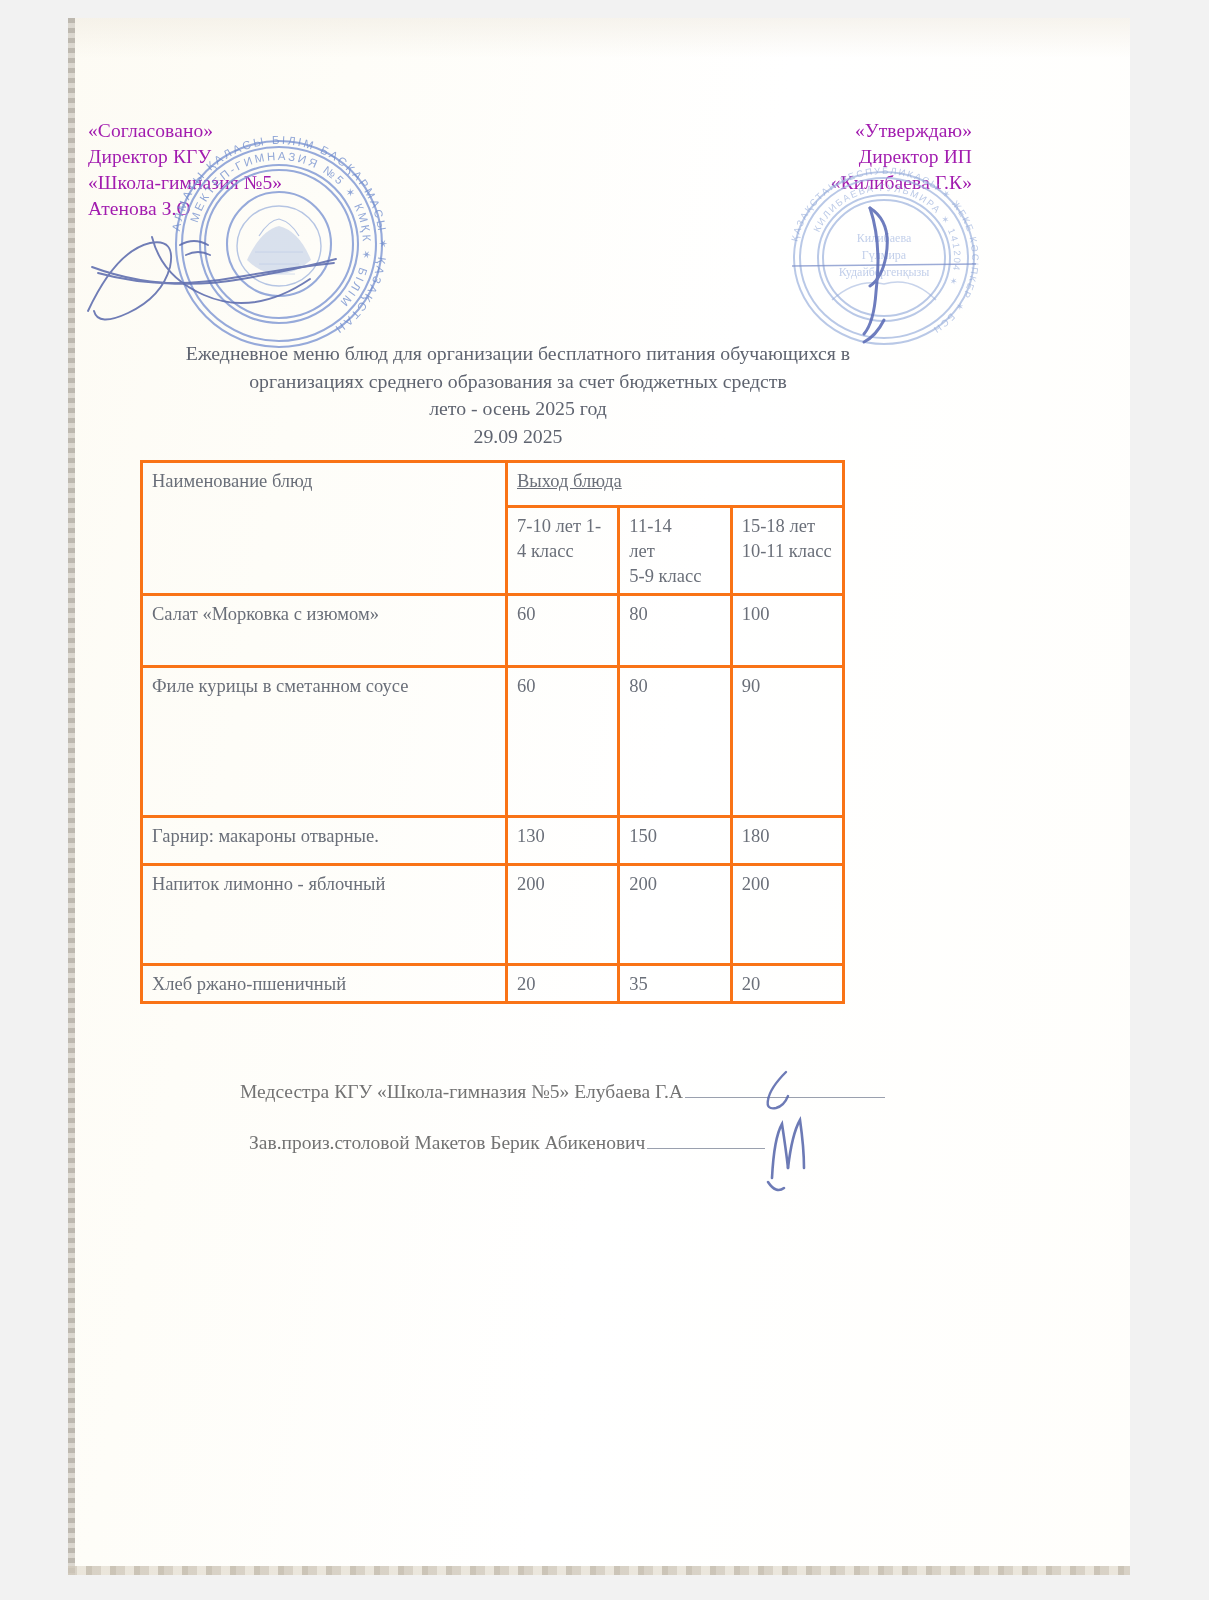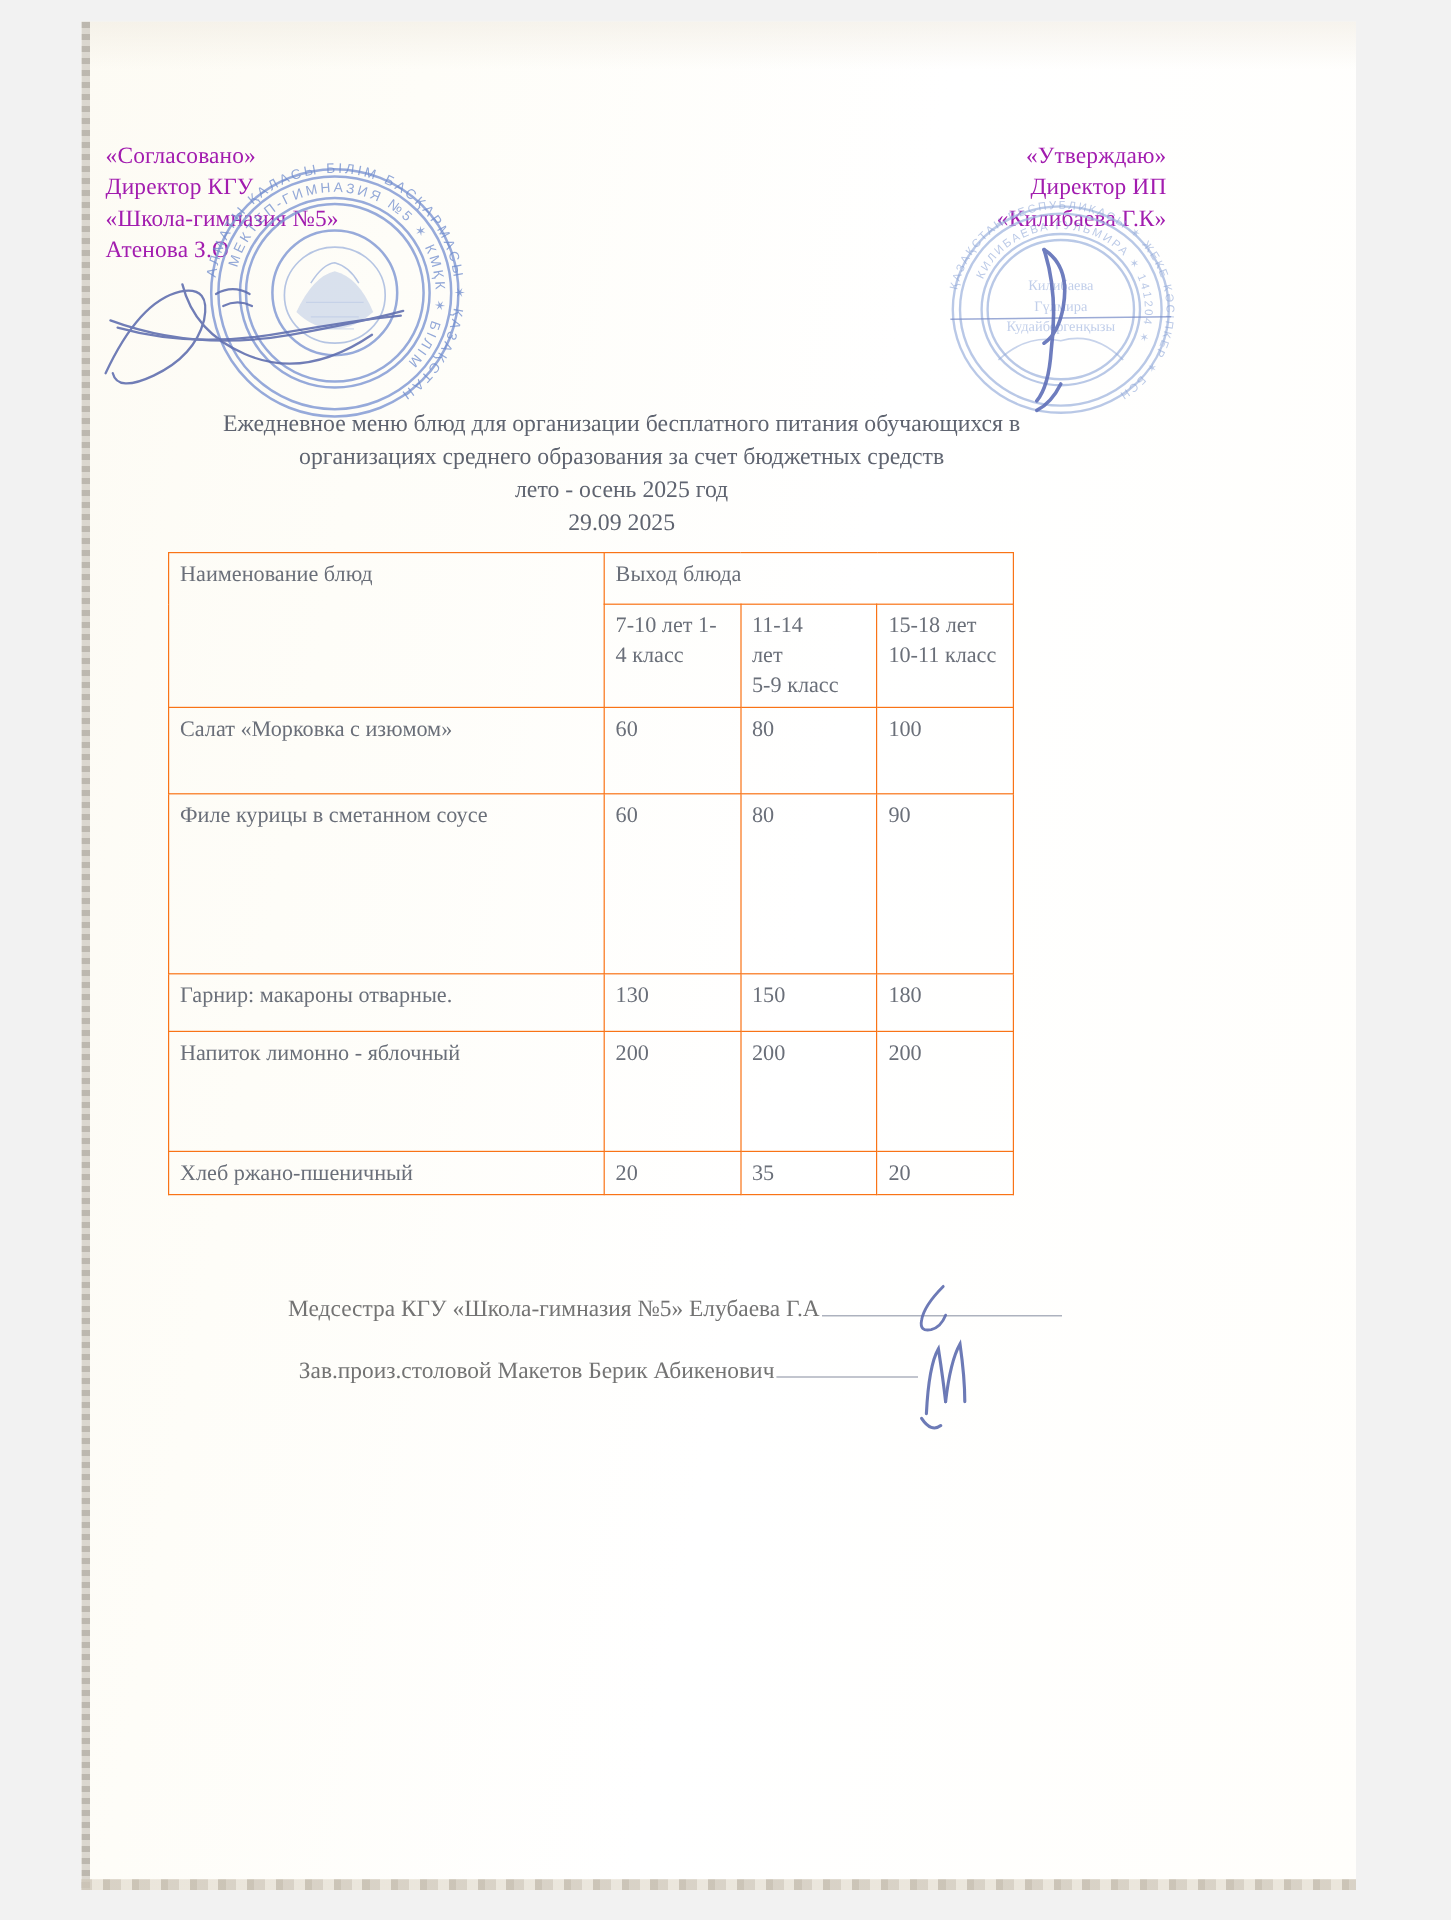--- a/index.html
+++ b/index.html
@@ -90,32 +90,32 @@
     position: absolute;
     left: 140px;
     top: 460px;
     width: 705px;
     border-collapse: collapse;
     table-layout: fixed;
     font-size: 18.5px;
     color: #6a6f79;
   }
   #menu-table td {
-    border: 1px solid #f97316;
+    border: 3px solid #f97316;
     padding: 6px 8px 4px 9px;
     vertical-align: top;
     line-height: 25px;
     background: transparent;
   }
   .c-name { width: 345px; }
   .c-a    { width: 123px; }
   .c-b    { width: 110px; }
   .c-c    { width: 127px; }
 
-  .hdr-span   { height: 32px; }
+  .hdr-span   { height: 32px; text-decoration: underline; }
   .hdr-sub    { height: 66px; }
   .row-tall   { height: 72px; }
   .row-xtall  { height: 150px; }
   .row-mid    { height: 48px; margin-left: 11px; }
   .row-big    { height: 100px; }
   .row-short  { height: 28px; padding-left: 29px; }
 
   .hdr-name-cell { vertical-align: top; }
 
   

